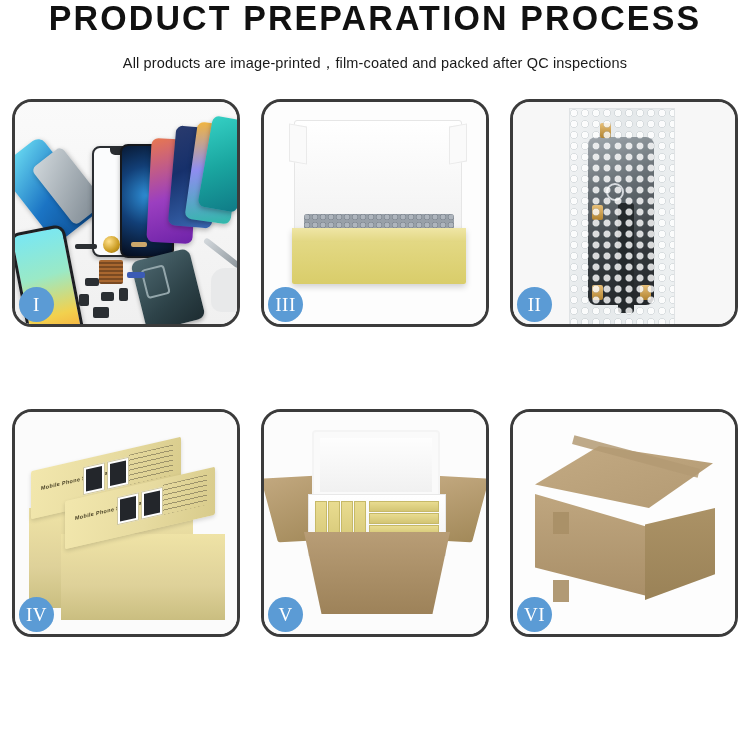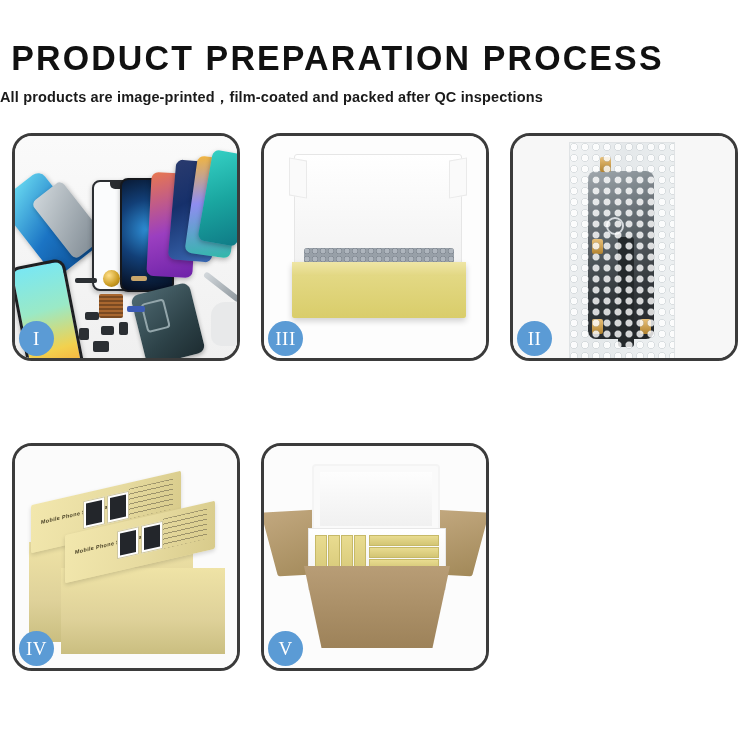--- a/index.html
+++ b/index.html
@@ -5,30 +5,30 @@
   html,body{margin:0;padding:0;}
   body{
     width:750px;height:750px;
     background:#ffffff;
     font-family:"Liberation Sans","DejaVu Sans",sans-serif;
     overflow:hidden;
   }
   .page{position:relative;width:750px;height:750px;}
 
   
-  .header{padding-top:40px;text-align:left;}
+  .header{text-align:center;}
   .title{
     font-size:35px;font-weight:700;color:#111;
     letter-spacing:2.2px;line-height:1;
     transform:scaleX(0.97);
     font-family:"Liberation Sans","DejaVu Sans",sans-serif;
   }
   .subtitle{
-    margin-top:13px;font-size:14.5px;color:#1a1a1a;
-    letter-spacing:0.15px;font-weight:700;
+    margin-top:19px;font-size:14.5px;color:#1a1a1a;
+    letter-spacing:0.15px;font-weight:400;
   }
 
   
   .grid{
     margin:26px auto 0;width:726px;
     display:grid;grid-template-columns:repeat(3,228px);
     grid-template-rows:repeat(2,228px);
     column-gap:21px;row-gap:82px;
     justify-content:center;
   }
@@ -287,15 +287,26 @@
           <div class="ylw" style="left:60px;top:6px;width:68px;height:9px;"></div>
           <div class="ylw" style="left:60px;top:18px;width:68px;height:9px;"></div>
           <div class="ylw" style="left:60px;top:30px;width:68px;height:9px;"></div>
           <div class="ylw" style="left:60px;top:42px;width:68px;height:9px;"></div>
         </div>
         <div class="carton-body"></div>
       </div>
       <div class="badge">V</div>
     </div>
 
+    <div class="panel">
+      <div class="scene p6">
+        <div class="c6-top"></div>
+        <div class="tape"></div>
+        <div class="c6-front"></div>
+        <div class="c6-side"></div>
+        <div class="tab6" style="left:40px;top:100px;"></div>
+        <div class="tab6" style="left:40px;top:168px;"></div>
+      </div>
+      <div class="badge">VI</div>
+    </div>
 
   </div>
 </div>
 
 </body></html>

